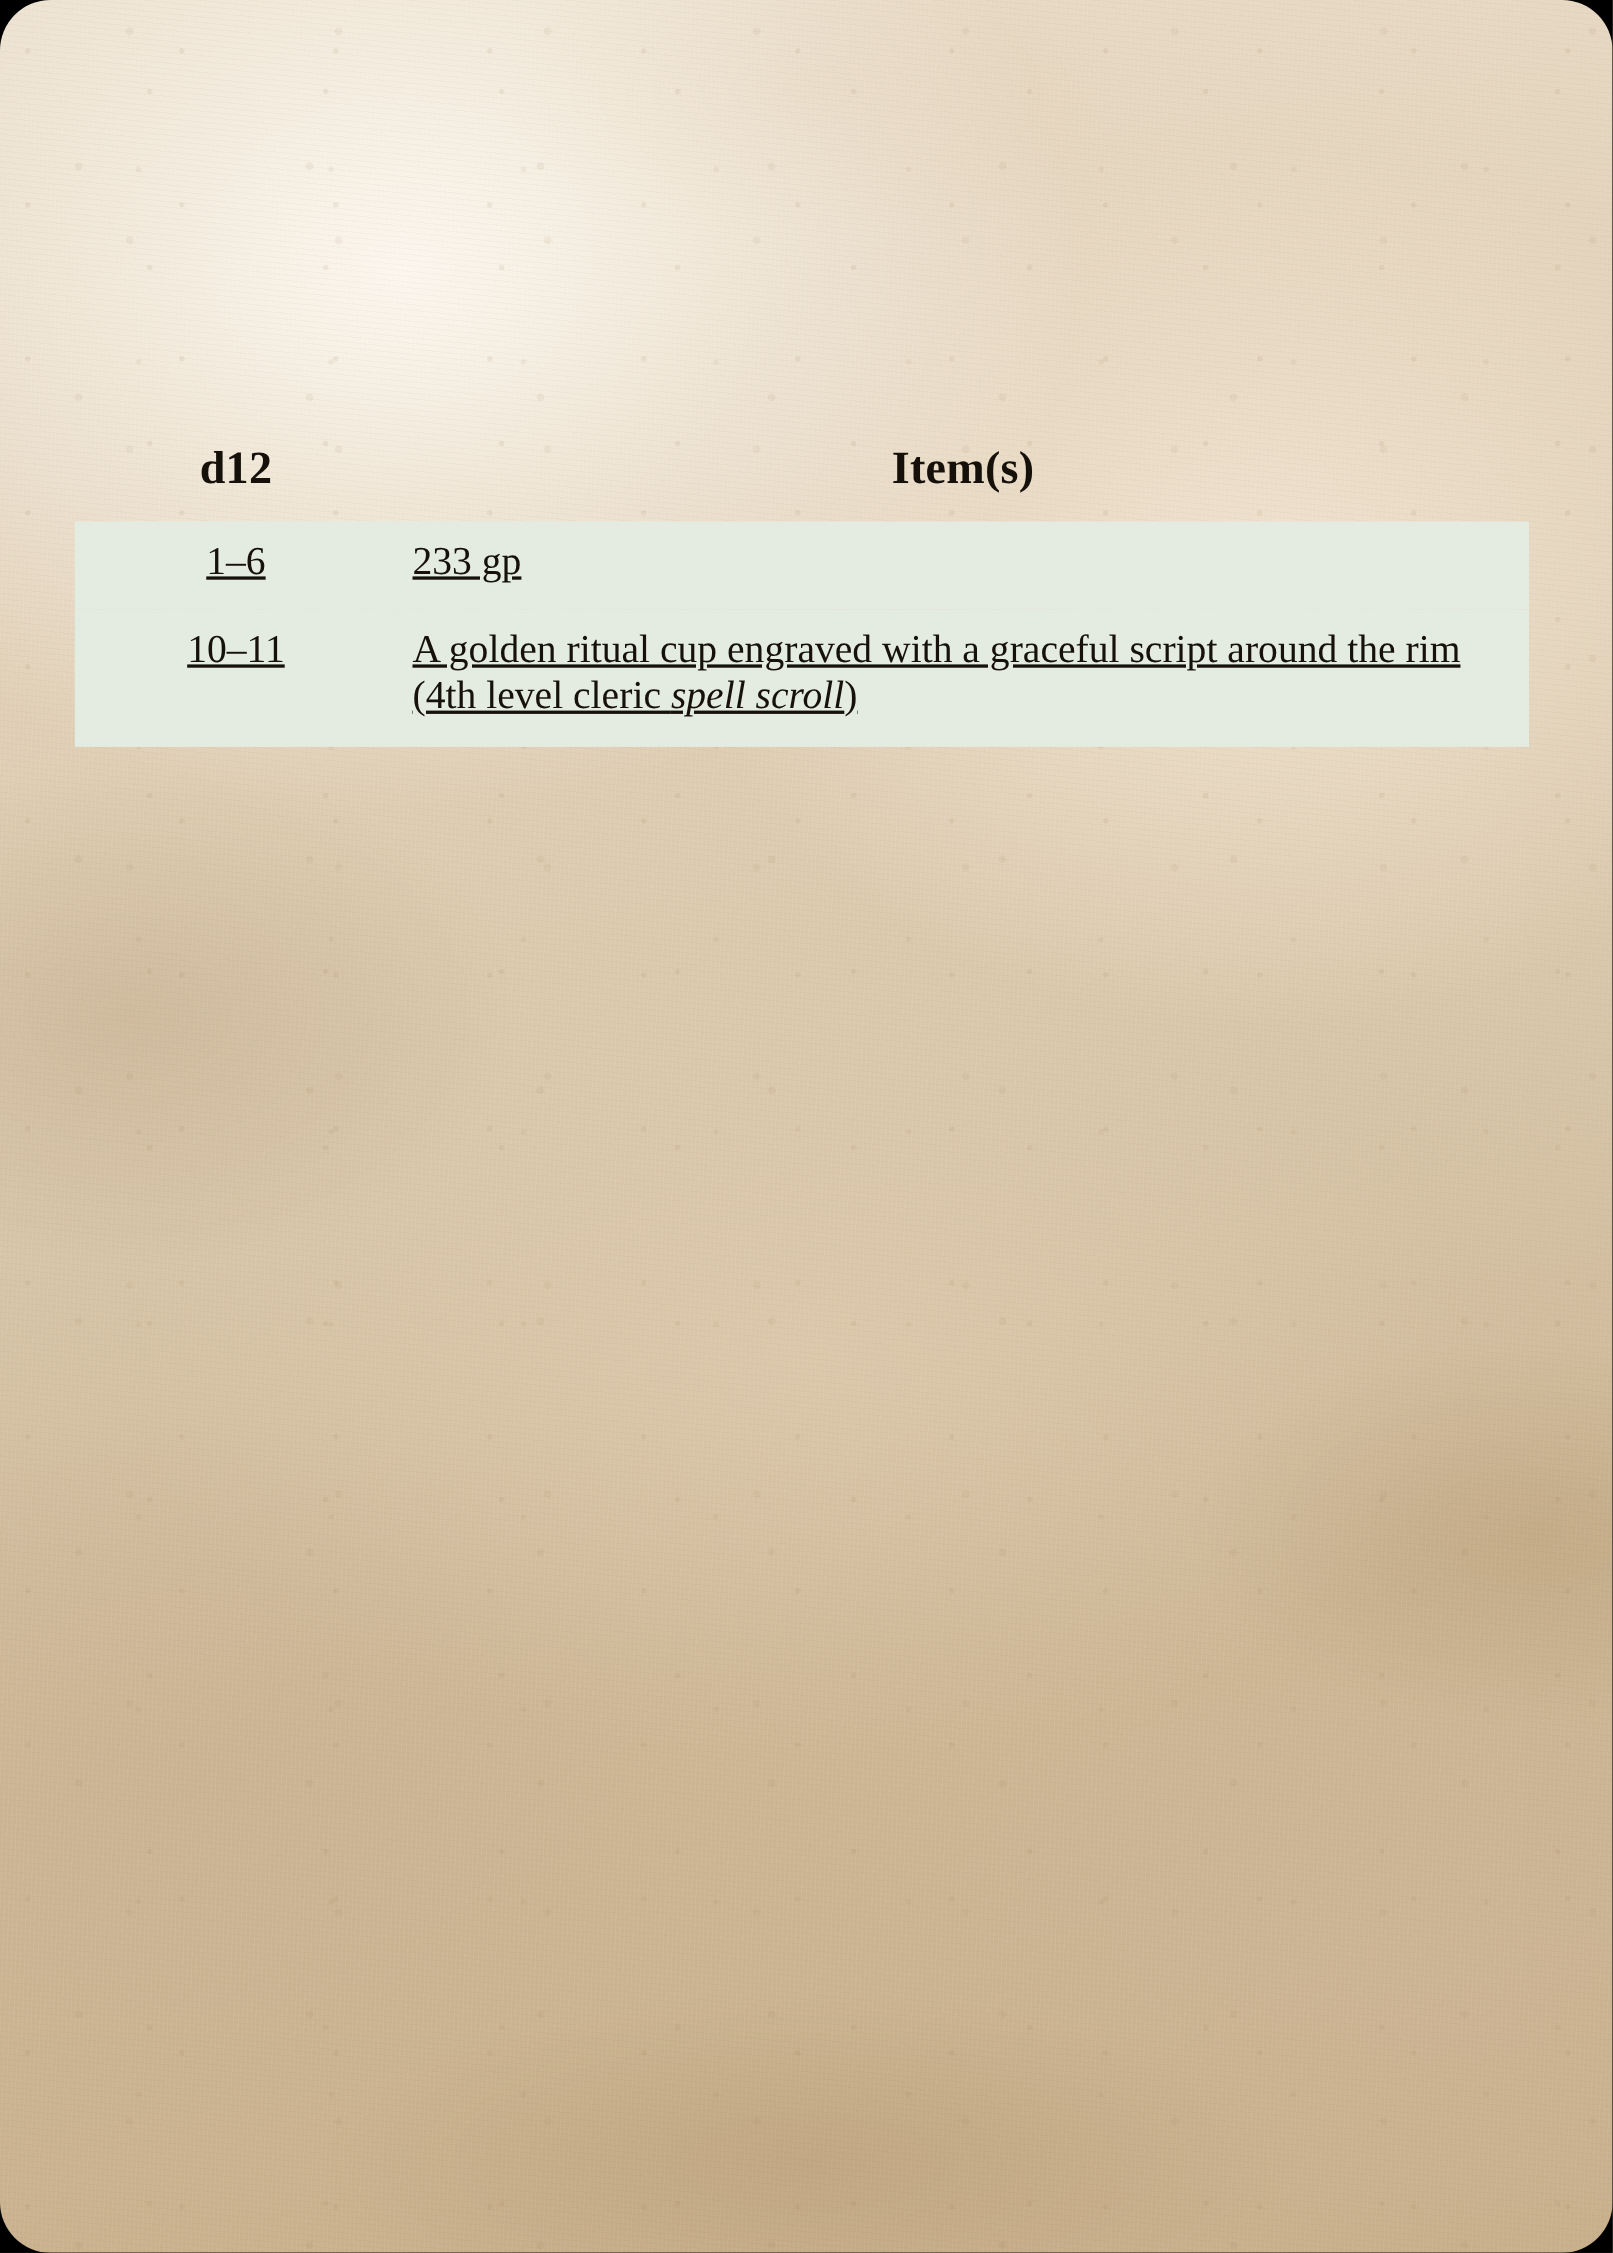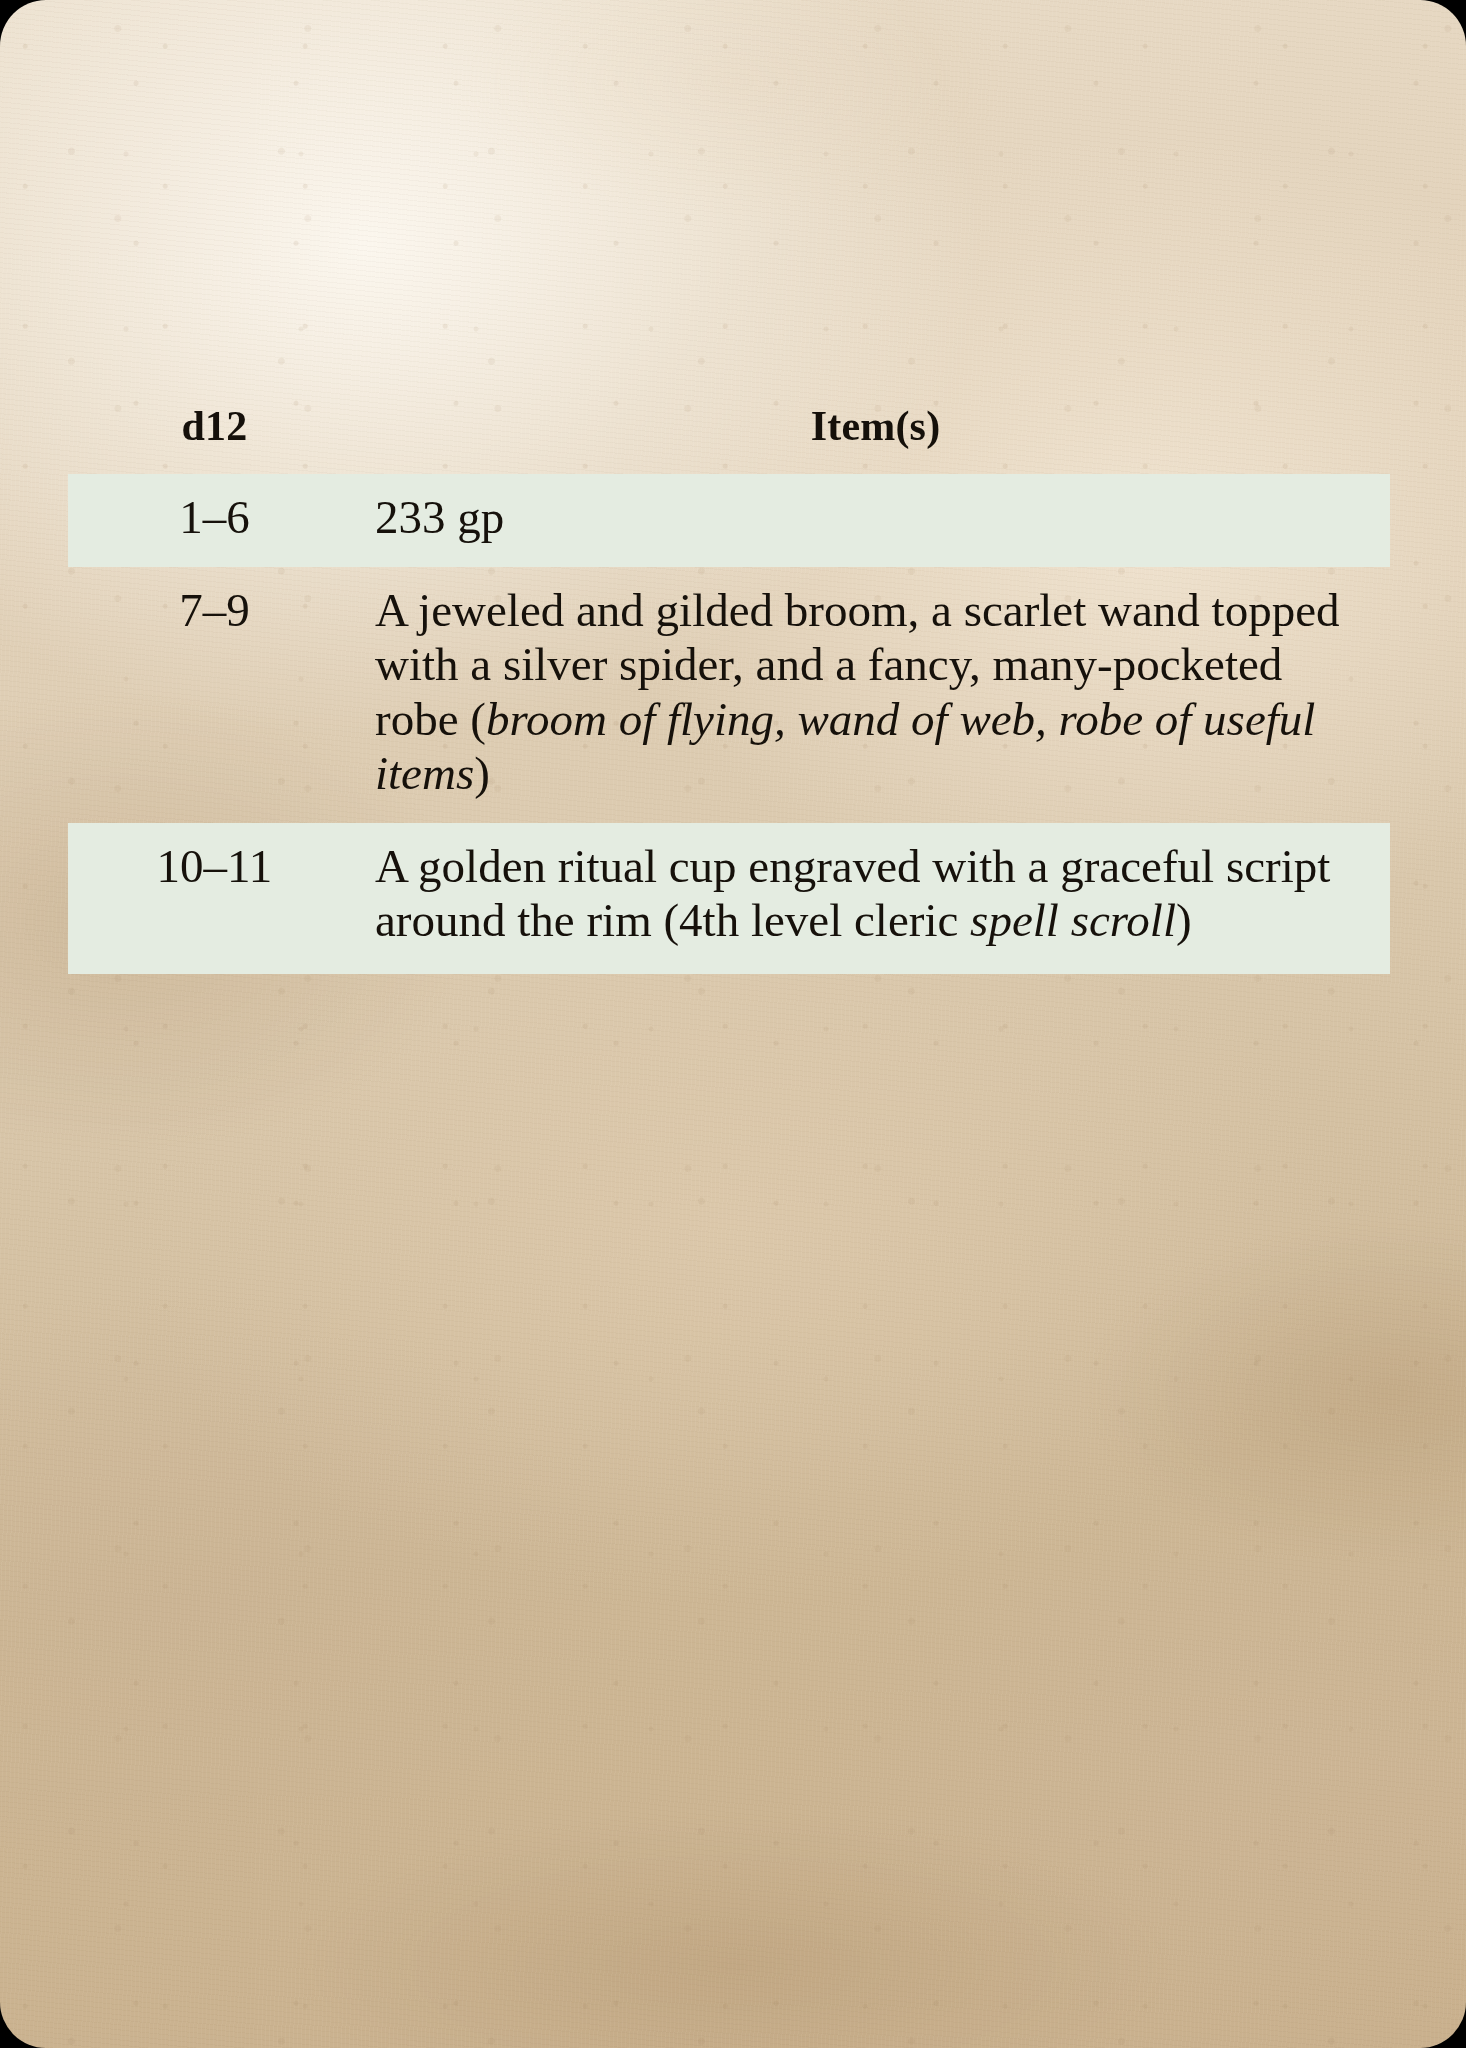--- a/index.html
+++ b/index.html
@@ -92,23 +92,24 @@
     letter-spacing: 0.2px;
   }
   thead th.h-roll { text-align: center; }
   thead th.h-item { text-align: center; padding-left: 0; }
 
   tbody tr.shaded { background: #e4ece1; }
 
   tbody td {
     vertical-align: top;
     color: #16110b;
-    font-size: 47px;
+    font-size: 36px;
     line-height: 1.16;
     padding: 14px 0 20px 0;
+    text-decoration: underline;
   }
   tbody td.roll {
     text-align: center;
     padding-left: 8px;
     padding-right: 8px;
     white-space: nowrap;
   }
   tbody td.item {
     padding-left: 14px;
     padding-right: 20px;
@@ -138,24 +139,20 @@
         <tr>
           <th class="h-roll">d12</th>
           <th class="h-item">Item(s)</th>
         </tr>
       </thead>
       <tbody id="table-body">
           <tr class="r1 shaded">
             <td class="roll">1–6</td>
             <td class="item"><span>233 gp</span></td>
           </tr>
-          <tr class="r2">
-            <td class="roll">7–9</td>
-            <td class="item"><span>A jeweled and gilded broom, a scarlet wand topped with a silver spider, and a fancy, many-pocketed robe (</span><em>broom of flying, wand of web, robe of useful items</em><span>)</span></td>
-          </tr>
           <tr class="r3 shaded">
             <td class="roll">10–11</td>
             <td class="item"><span>A golden ritual cup engraved with a graceful script around the rim (4th level cleric </span><em>spell scroll</em><span>)</span></td>
           </tr>
         </tbody>
     </table>
   </div>
 </div>
 
 </body></html>

